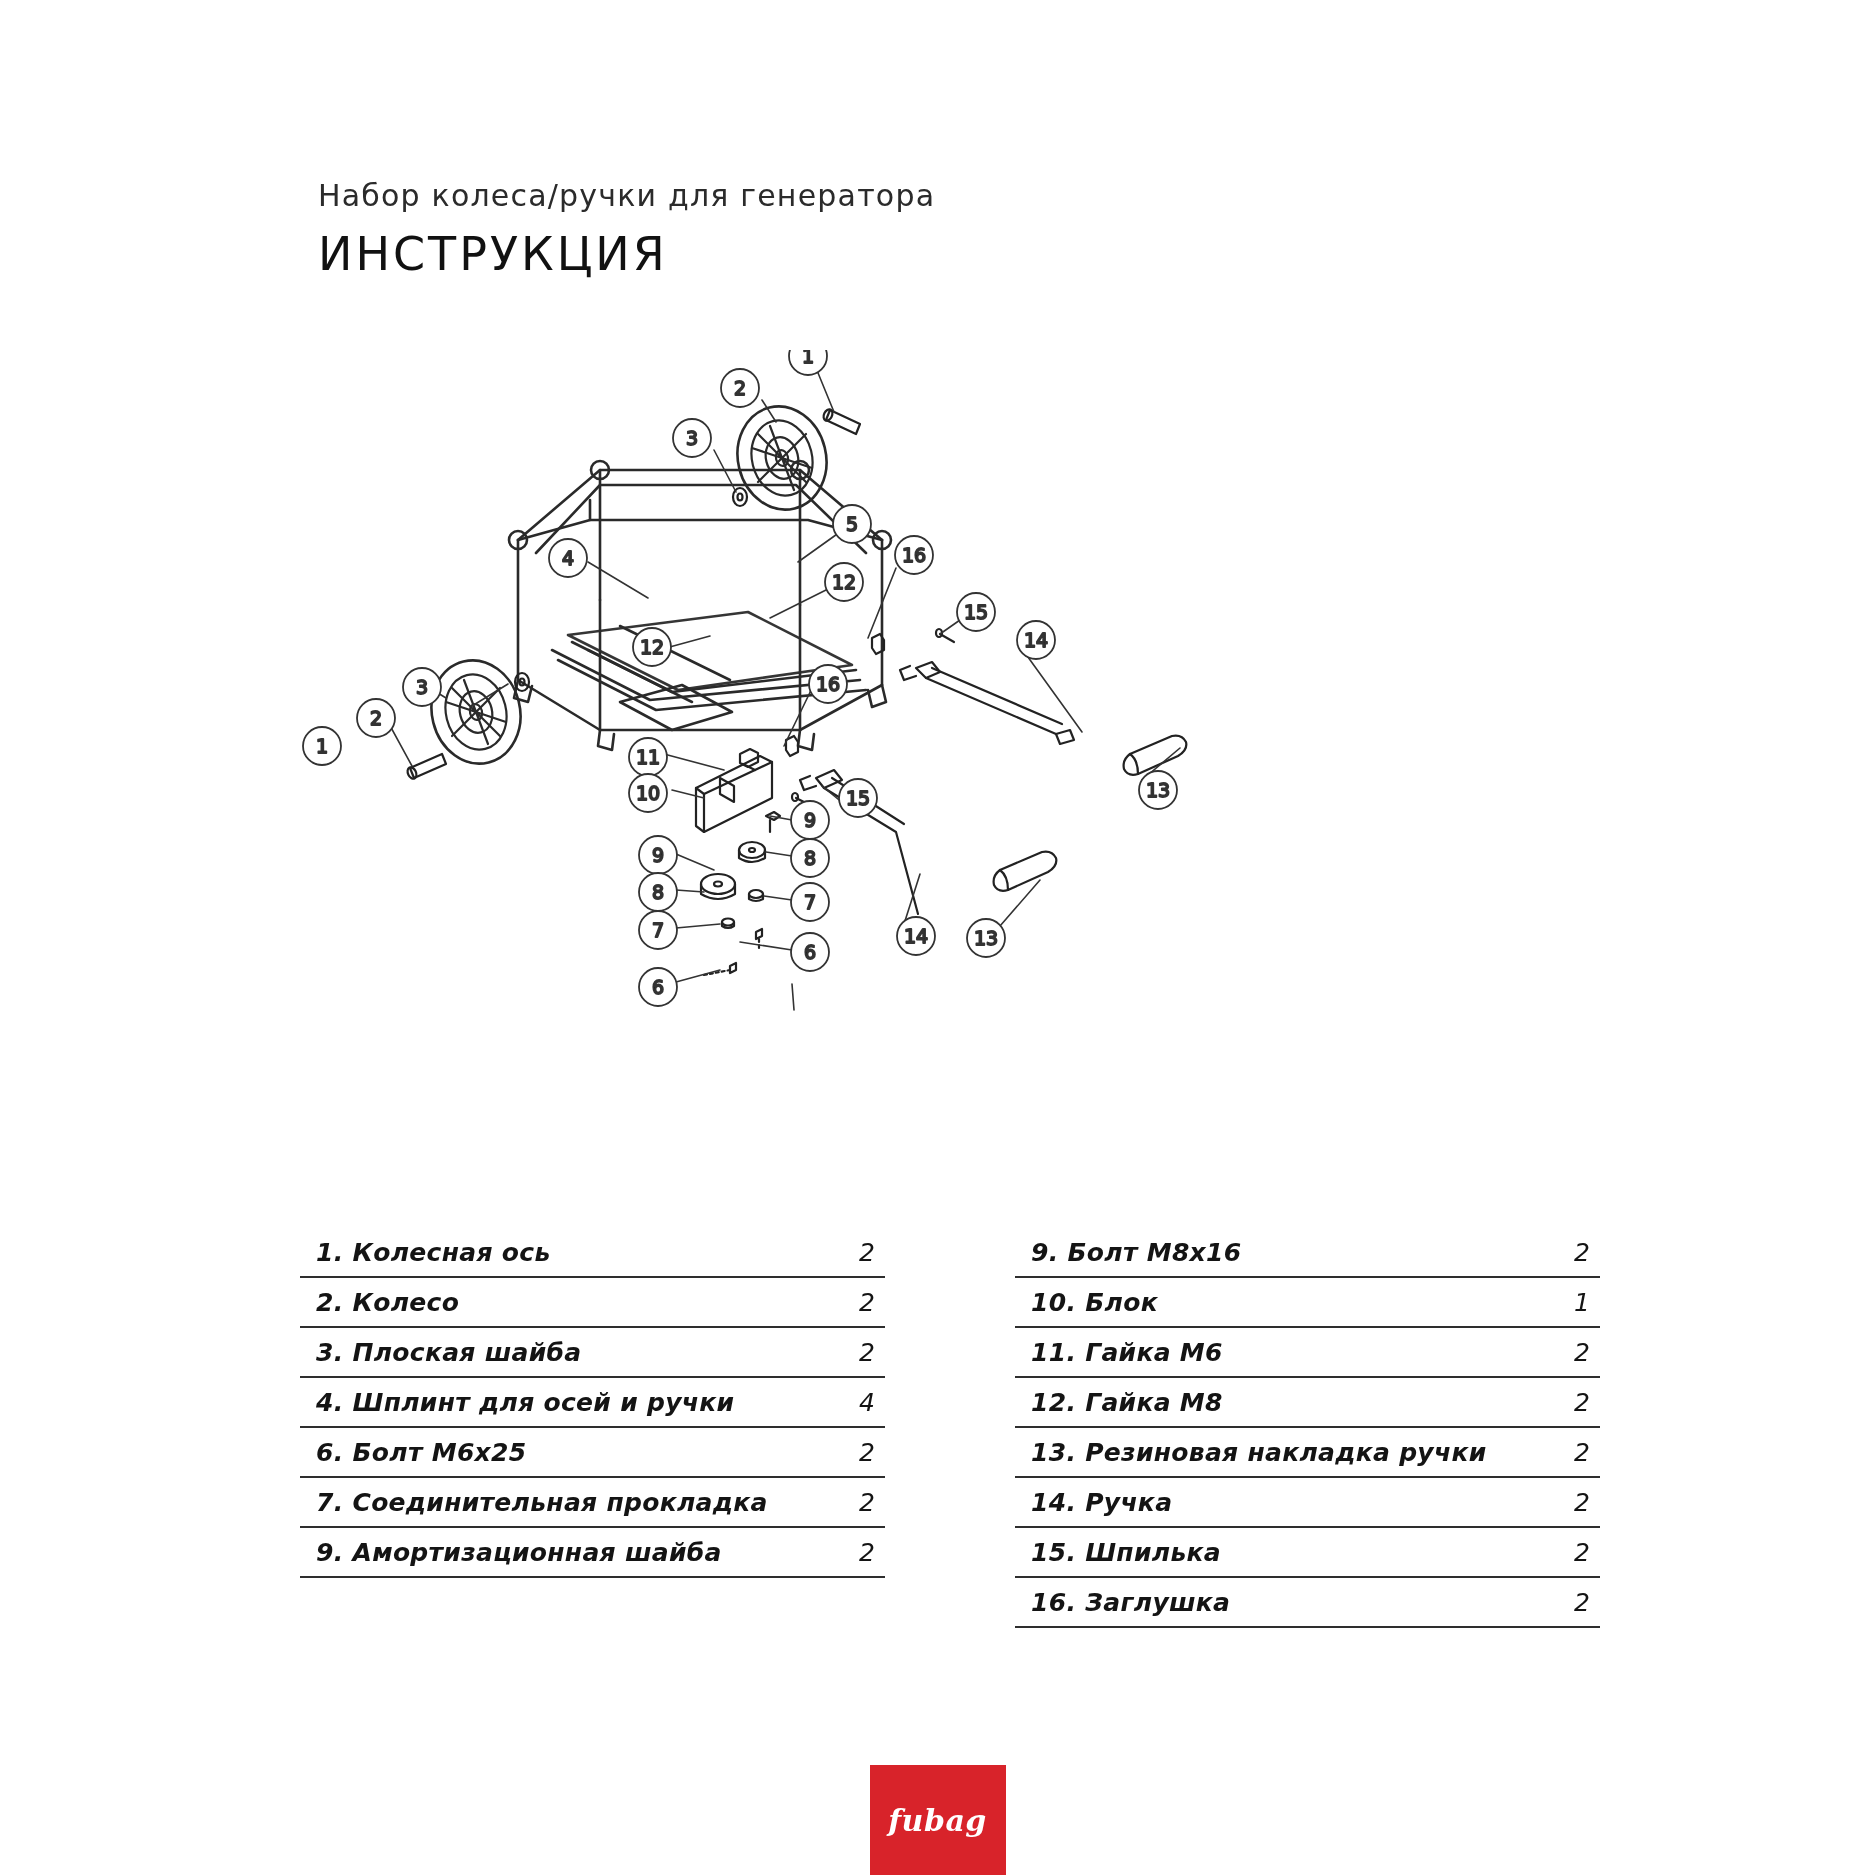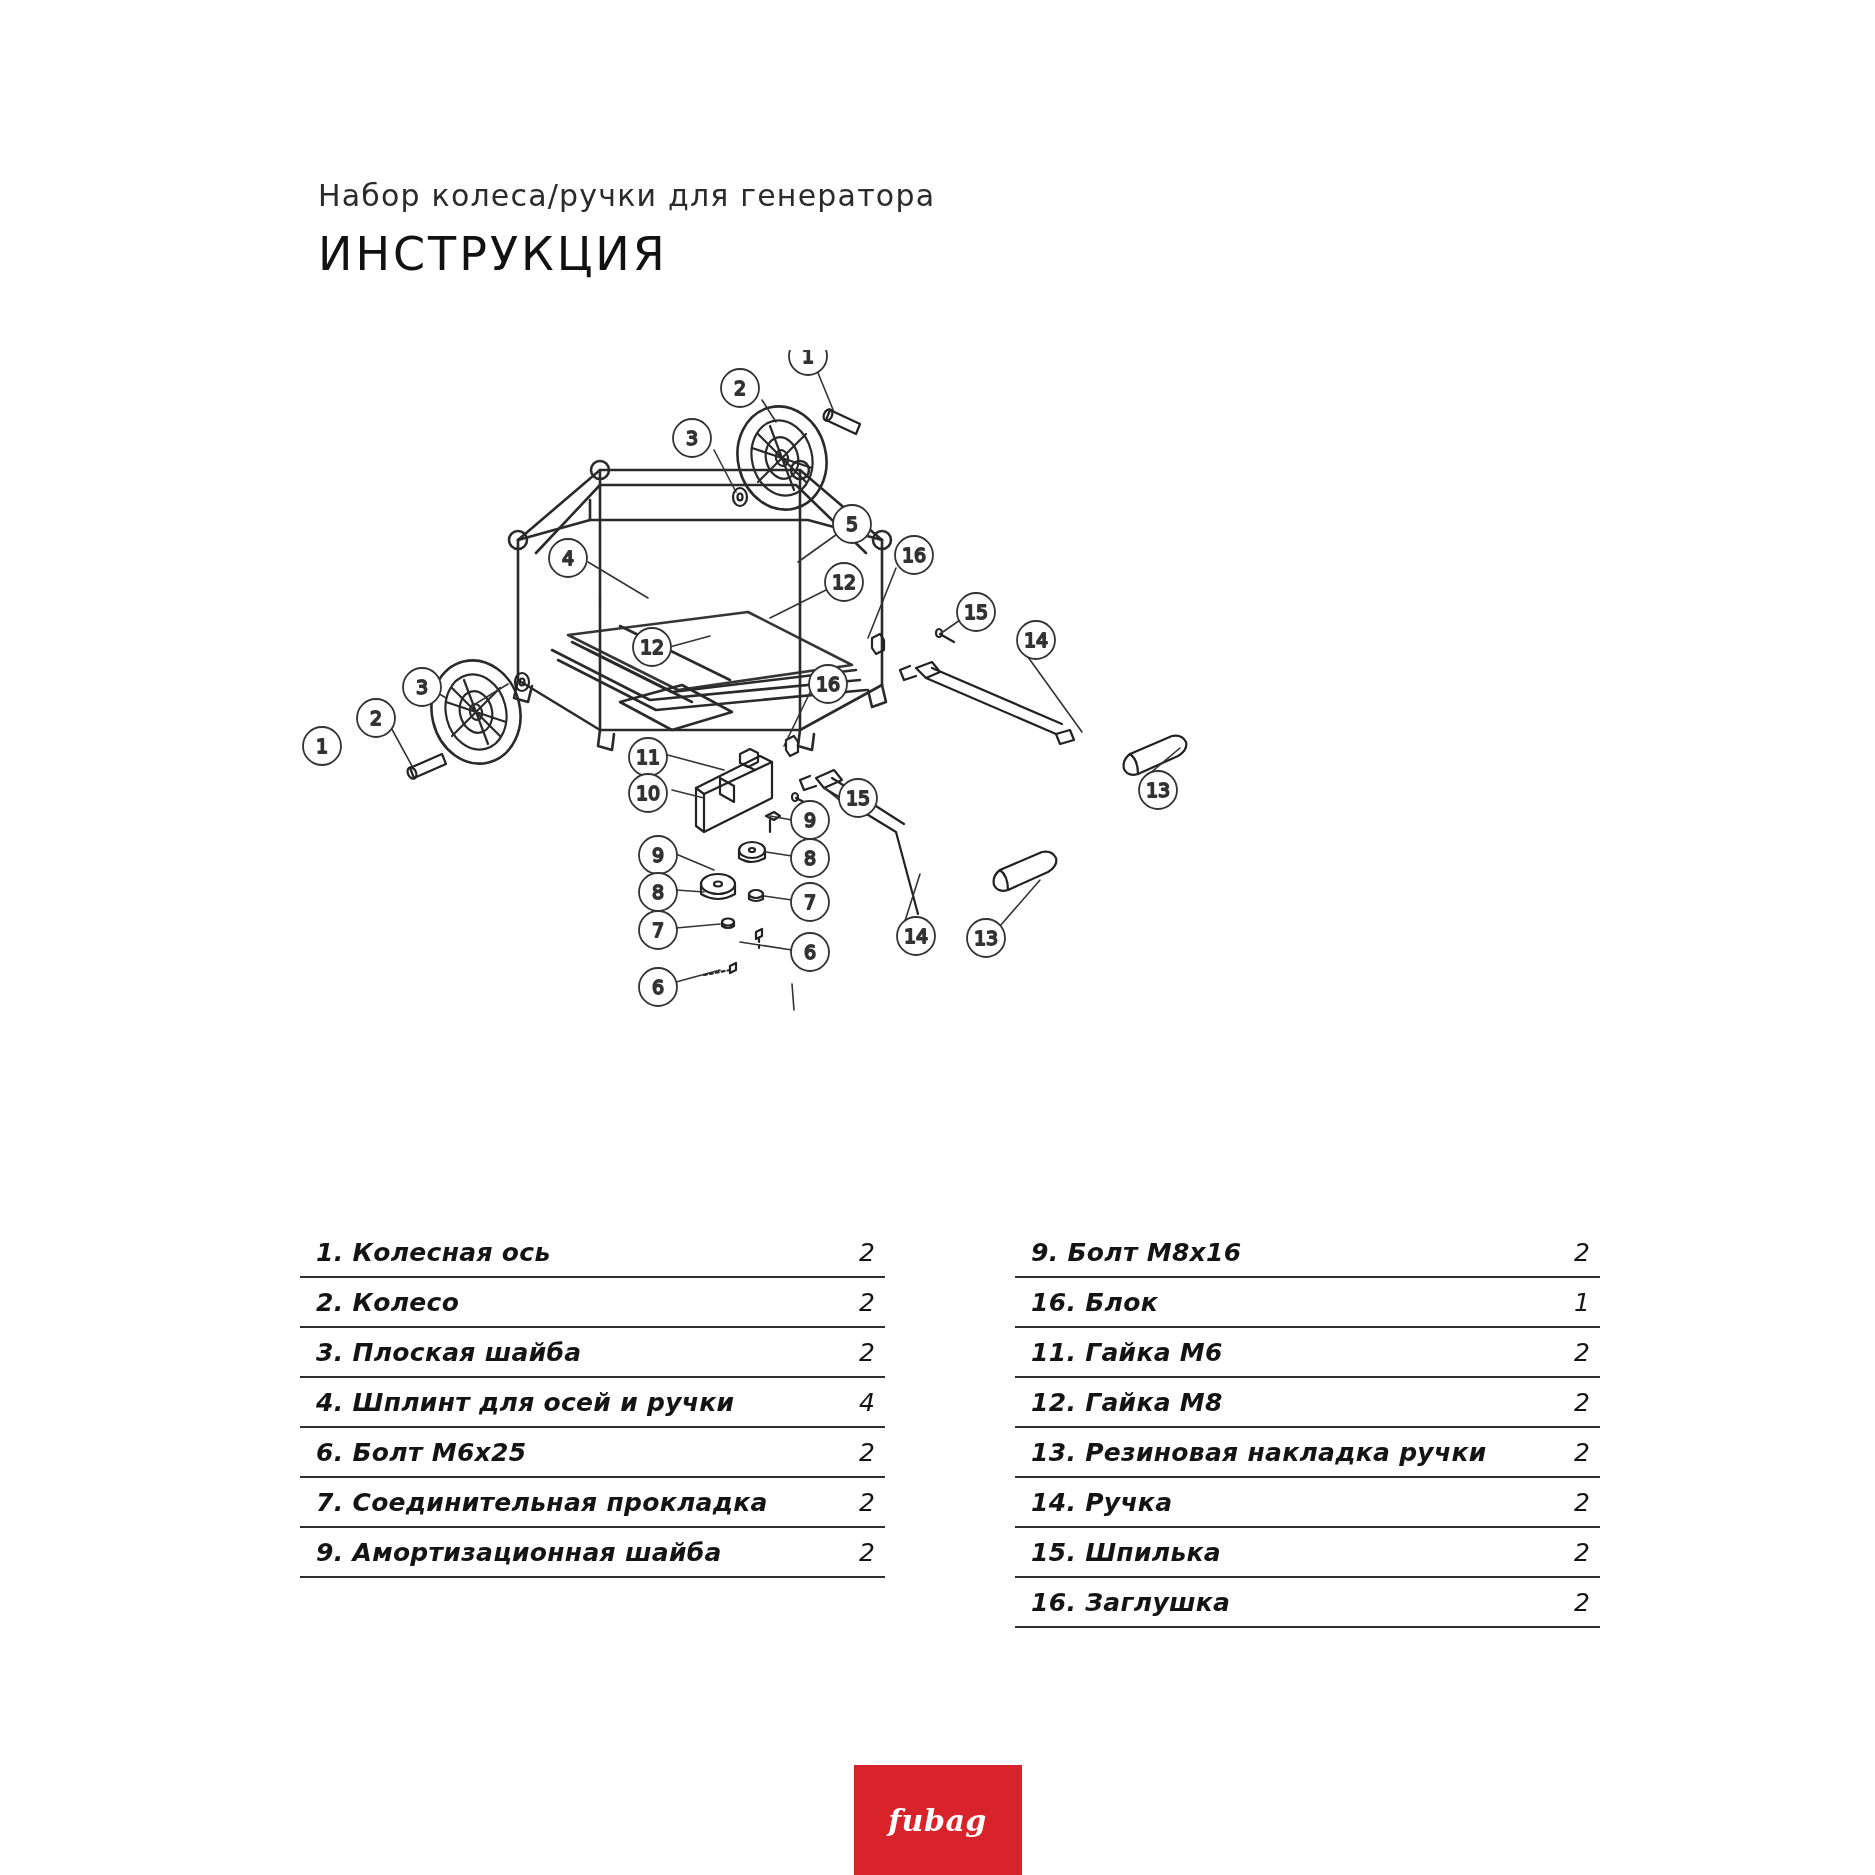--- a/index.html
+++ b/index.html
@@ -102,21 +102,21 @@
     position: absolute;
     left: 0;
     right: 0;
     bottom: 0;
     height: 132px;
     display: flex;
     justify-content: center;
     align-items: flex-end;
   }
   .logo {
-    width: 168px;
+    width: 136px;
     height: 110px;
     background: #d8232a;
     display: flex;
     align-items: center;
     justify-content: center;
   }
   .logo-text {
     color: #ffffff;
     font-family: "DejaVu Serif", "Liberation Serif", serif;
     font-style: italic;
@@ -428,21 +428,21 @@
         <span class="part-qty">2</span>
       </div>
     </div>
 
     <div class="parts-col">
       <div class="part-row">
         <span class="part-label">9. Болт M8x16</span>
         <span class="part-qty">2</span>
       </div>
       <div class="part-row">
-        <span class="part-label">16. Блок</span>
+        <span class="part-label">10. Блок</span>
         <span class="part-qty">1</span>
       </div>
       <div class="part-row">
         <span class="part-label">11. Гайка M6</span>
         <span class="part-qty">2</span>
       </div>
       <div class="part-row">
         <span class="part-label">12. Гайка M8</span>
         <span class="part-qty">2</span>
       </div>

